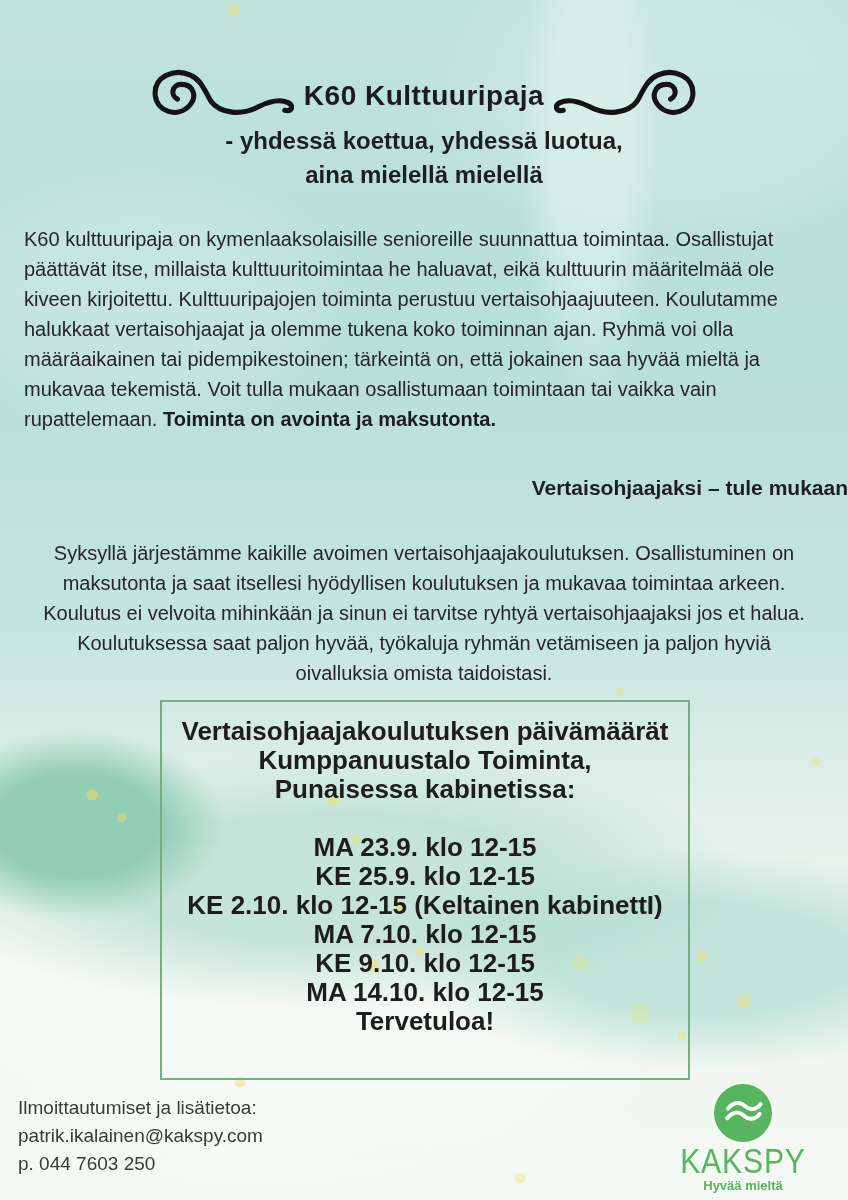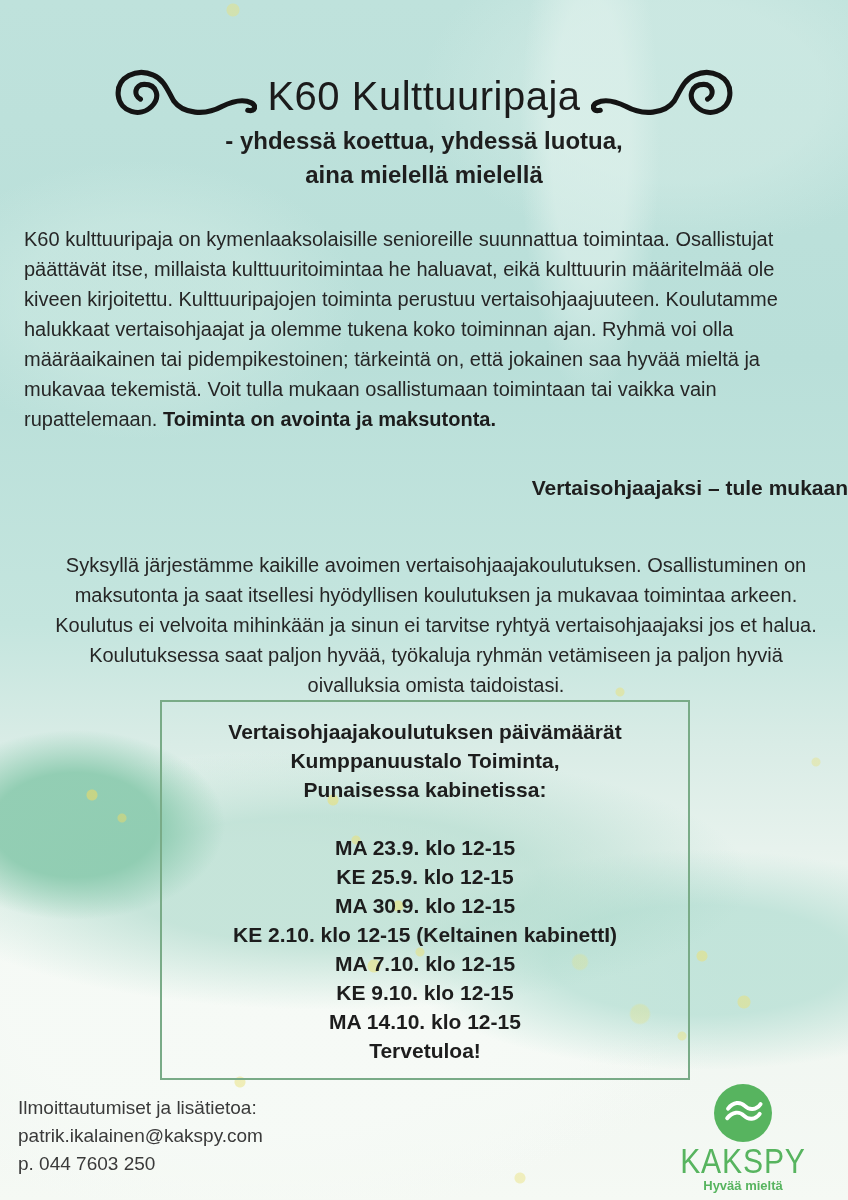--- a/index.html
+++ b/index.html
@@ -54,47 +54,47 @@
       linear-gradient(180deg, #bfe2dc 0%, #b9dfd9 30%, #c4e5de 52%, #d9ece6 62%, #e9f3ee 72%, #f0f6f1 84%, #f5f9f4 100%);
   }
 
   .title-row {
     position: absolute; top: 52px; left: 0; right: 0;
     display: flex; align-items: center; justify-content: center; gap: 10px;
   }
   .flourish { width: 148px; height: 78px; margin-top: 10px; flex: 0 0 auto; }
   .flourish.right { transform: scaleX(-1); }
   h1.page-title {
-    margin: 0; font-size: 40px; font-weight: 400;
+    margin: 0; font-size: 28px; font-weight: 700;
     letter-spacing: 0.5px; color: #1b1b1b; white-space: nowrap;
   }
   .subtitle {
     position: absolute; top: 124px; left: 0; right: 0;
     text-align: center; font-size: 24px; font-weight: 700;
     line-height: 34px; color: #1e1e1e;
   }
   .intro {
     position: absolute; top: 224px; left: 24px; width: 800px;
     text-align: left; font-size: 20px; line-height: 30px; color: #262626;
     margin: 0;
   }
   .intro strong { color: #1c1c1c; }
   .section-heading {
     position: absolute; top: 476px; left: 0; right: 0;
     margin: 0; text-align: right; font-size: 21px; font-weight: 700; color: #1e1e1e;
   }
   .training {
     position: absolute; top: 538px; left: 29px; width: 790px;
     text-align: center; font-size: 20px; line-height: 30px; color: #262626;
-    margin: 12px;
+    margin: 0;
   }
   .schedule-box {
     position: absolute; left: 160px; top: 700px; width: 530px; height: 380px;
     border: 2px solid #79ab87; box-sizing: border-box;
-    text-align: center; font-weight: 700; font-size: 21px; line-height: 29px;
+    text-align: center; font-weight: 700; font-size: 26px; line-height: 29px;
     color: #1d1d1d; padding-top: 15px;
   }
   .box-heading { margin-bottom: 29px; }
   .schedule-closing { font-weight: 700; }
 
   .contact {
     position: absolute; left: 18px; top: 1094px;
     font-size: 19px; line-height: 28px; color: #3a3a3a;
   }
   .logo {
@@ -145,21 +145,20 @@
 
   <section class="schedule-box">
     <div class="box-heading">
       <div>Vertaisohjaajakoulutuksen päivämäärät</div>
       <div>Kumppanuustalo Toiminta,</div>
       <div>Punaisessa kabinetissa:</div>
     </div>
     <div class="dates">
       <div>MA 23.9. klo 12-15</div>
       <div>KE 25.9. klo 12-15</div>
-      <div>MA 30.9. klo 12-15</div>
       <div>KE 2.10. klo 12-15 (Keltainen kabinettI)</div>
       <div>MA 7.10. klo 12-15</div>
       <div>KE 9.10. klo 12-15</div>
       <div>MA 14.10. klo 12-15</div>
     </div>
     <div class="schedule-closing">Tervetuloa!</div>
   </section>
 
   <div class="contact">
     <div>Ilmoittautumiset ja lisätietoa:</div>

